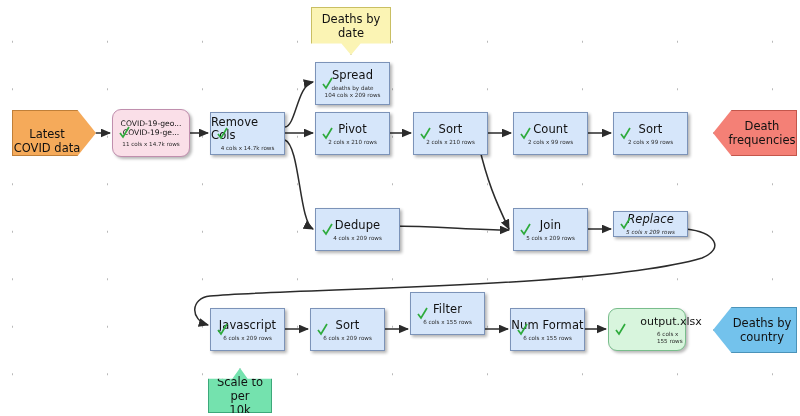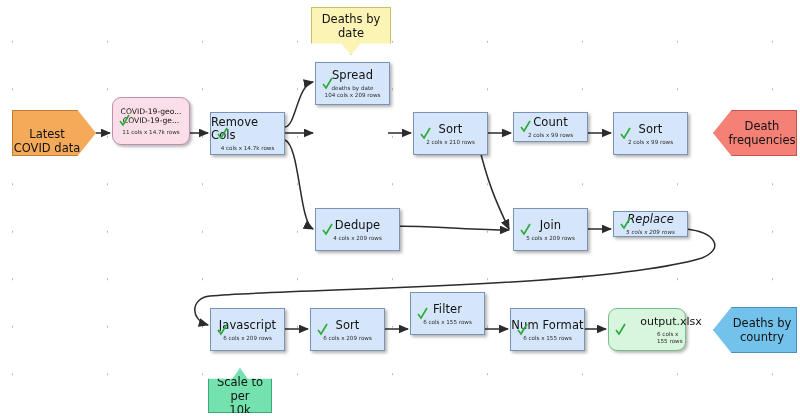--- a/index.html
+++ b/index.html
@@ -199,21 +199,21 @@
     </div>
   </div>
 
   <div class="note up" style="left:208px;top:368px;width:64px;height:45px;">
     <div>
       <div>Scale to per</div>
       <div>10k</div>
     </div>
   </div>
 
-  <div class="src" style="left:112px;top:97px;width:78px;height:48px;">
+  <div class="src" style="left:112px;top:109px;width:78px;height:48px;">
     <svg class="tick" viewBox="0 0 11 13">
       <path d="M1,7 L4,11 L10,1" fill="none" stroke="#2eab3c" stroke-width="1.7"></path>
     </svg>
     <div class="l1">COVID-19-geo...</div>
     <div class="l2">COVID-19-ge...</div>
     <div class="sub">11 cols x 14.7k rows</div>
   </div>
 
   <div class="node" style="left:210px;top:112px;width:75px;height:43px;">
     <svg class="tick" viewBox="0 0 11 13">
@@ -225,30 +225,37 @@
 
   <div class="node" style="left:315px;top:62px;width:75px;height:43px;">
     <svg class="tick" viewBox="0 0 11 13">
       <path d="M1,7 L4,11 L10,1" fill="none" stroke="#2eab3c" stroke-width="1.7"></path>
     </svg>
     <div class="title">Spread</div>
     <div class="sub">deaths by date</div>
     <div class="sub2">104 cols x 209 rows</div>
   </div>
 
+  <div class="node" style="left:315px;top:112px;width:75px;height:43px;">
+    <svg class="tick" viewBox="0 0 11 13">
+      <path d="M1,7 L4,11 L10,1" fill="none" stroke="#2eab3c" stroke-width="1.7"></path>
+    </svg>
+    <div class="title">Pivot</div>
+    <div class="sub">2 cols x 210 rows</div>
+  </div>
 
   <div class="node" style="left:413px;top:112px;width:75px;height:43px;">
     <svg class="tick" viewBox="0 0 11 13">
       <path d="M1,7 L4,11 L10,1" fill="none" stroke="#2eab3c" stroke-width="1.7"></path>
     </svg>
     <div class="title">Sort</div>
     <div class="sub">2 cols x 210 rows</div>
   </div>
 
-  <div class="node" style="left:513px;top:112px;width:75px;height:30px;">
+  <div class="node" style="left:513px;top:112px;width:75px;height:43px;">
     <svg class="tick" viewBox="0 0 11 13">
       <path d="M1,7 L4,11 L10,1" fill="none" stroke="#2eab3c" stroke-width="1.7"></path>
     </svg>
     <div class="title">Count</div>
     <div class="sub">2 cols x 99 rows</div>
   </div>
 
   <div class="node" style="left:613px;top:112px;width:75px;height:43px;">
     <svg class="tick" viewBox="0 0 11 13">
       <path d="M1,7 L4,11 L10,1" fill="none" stroke="#2eab3c" stroke-width="1.7"></path>

